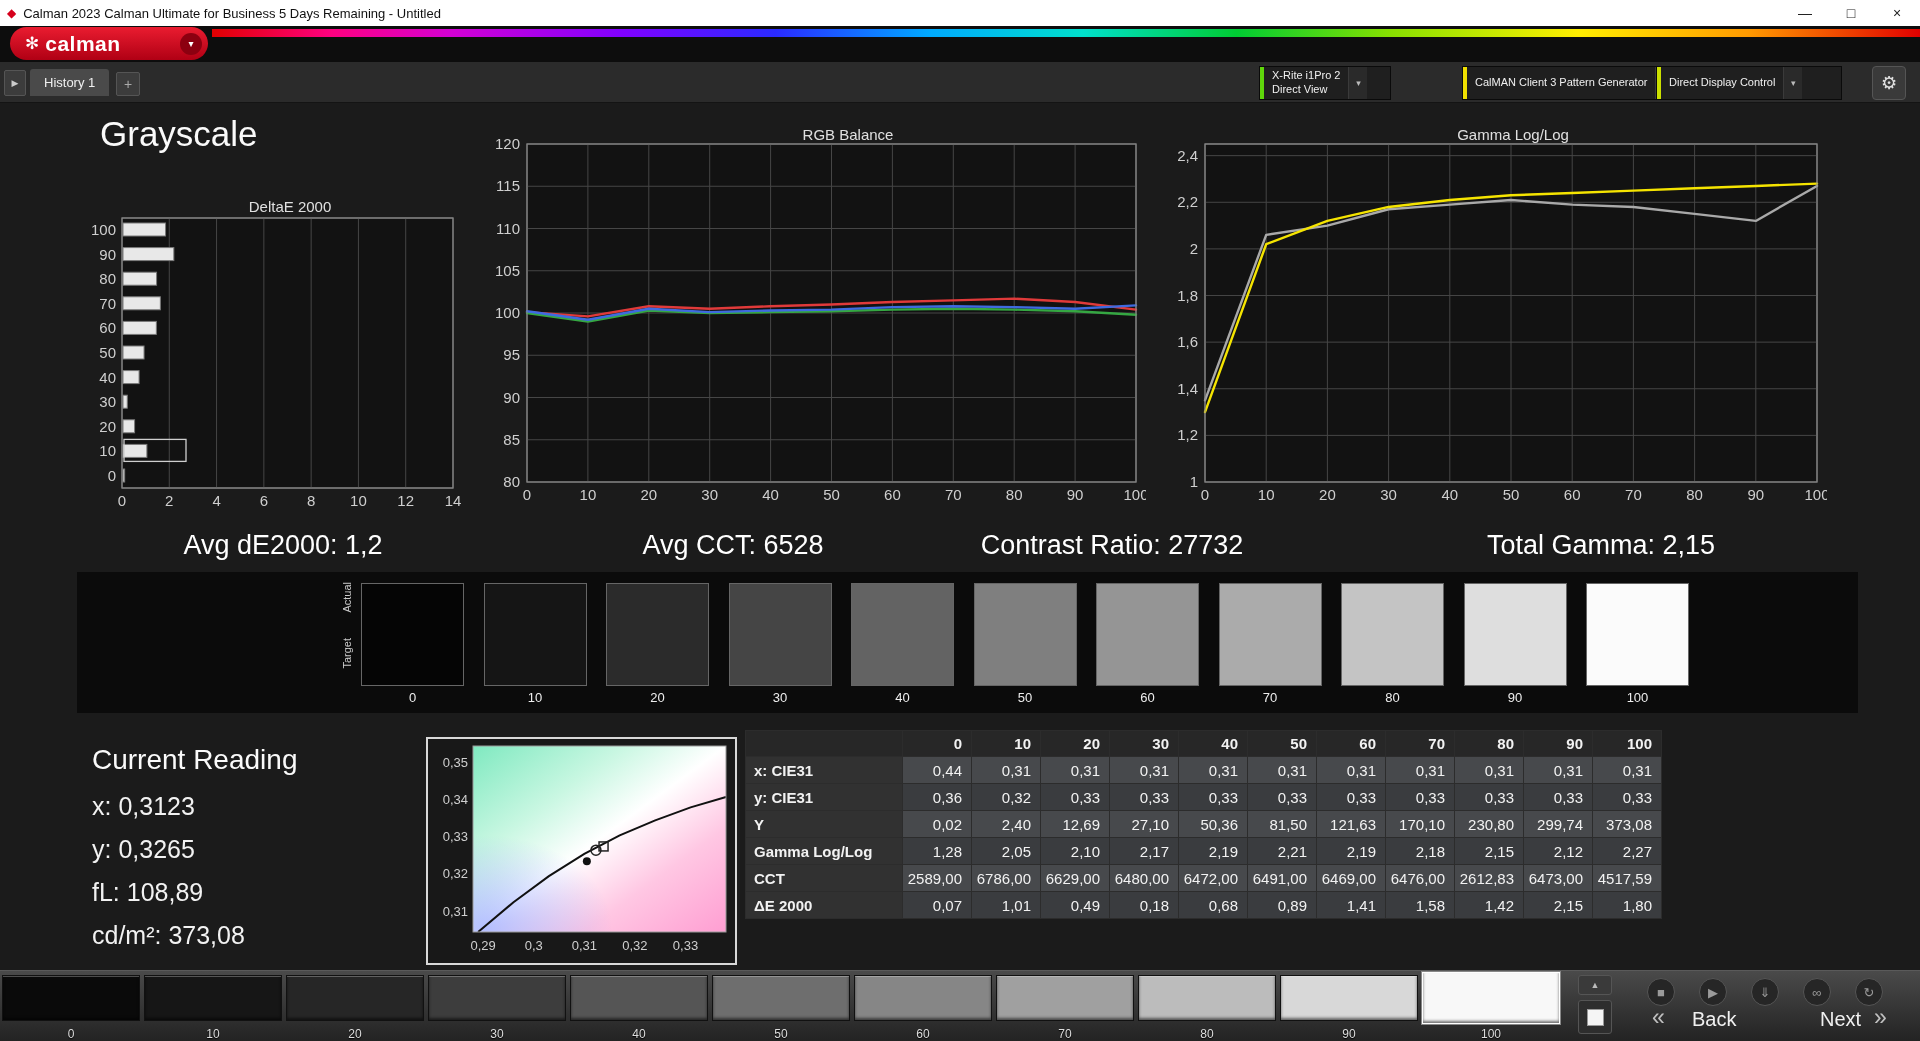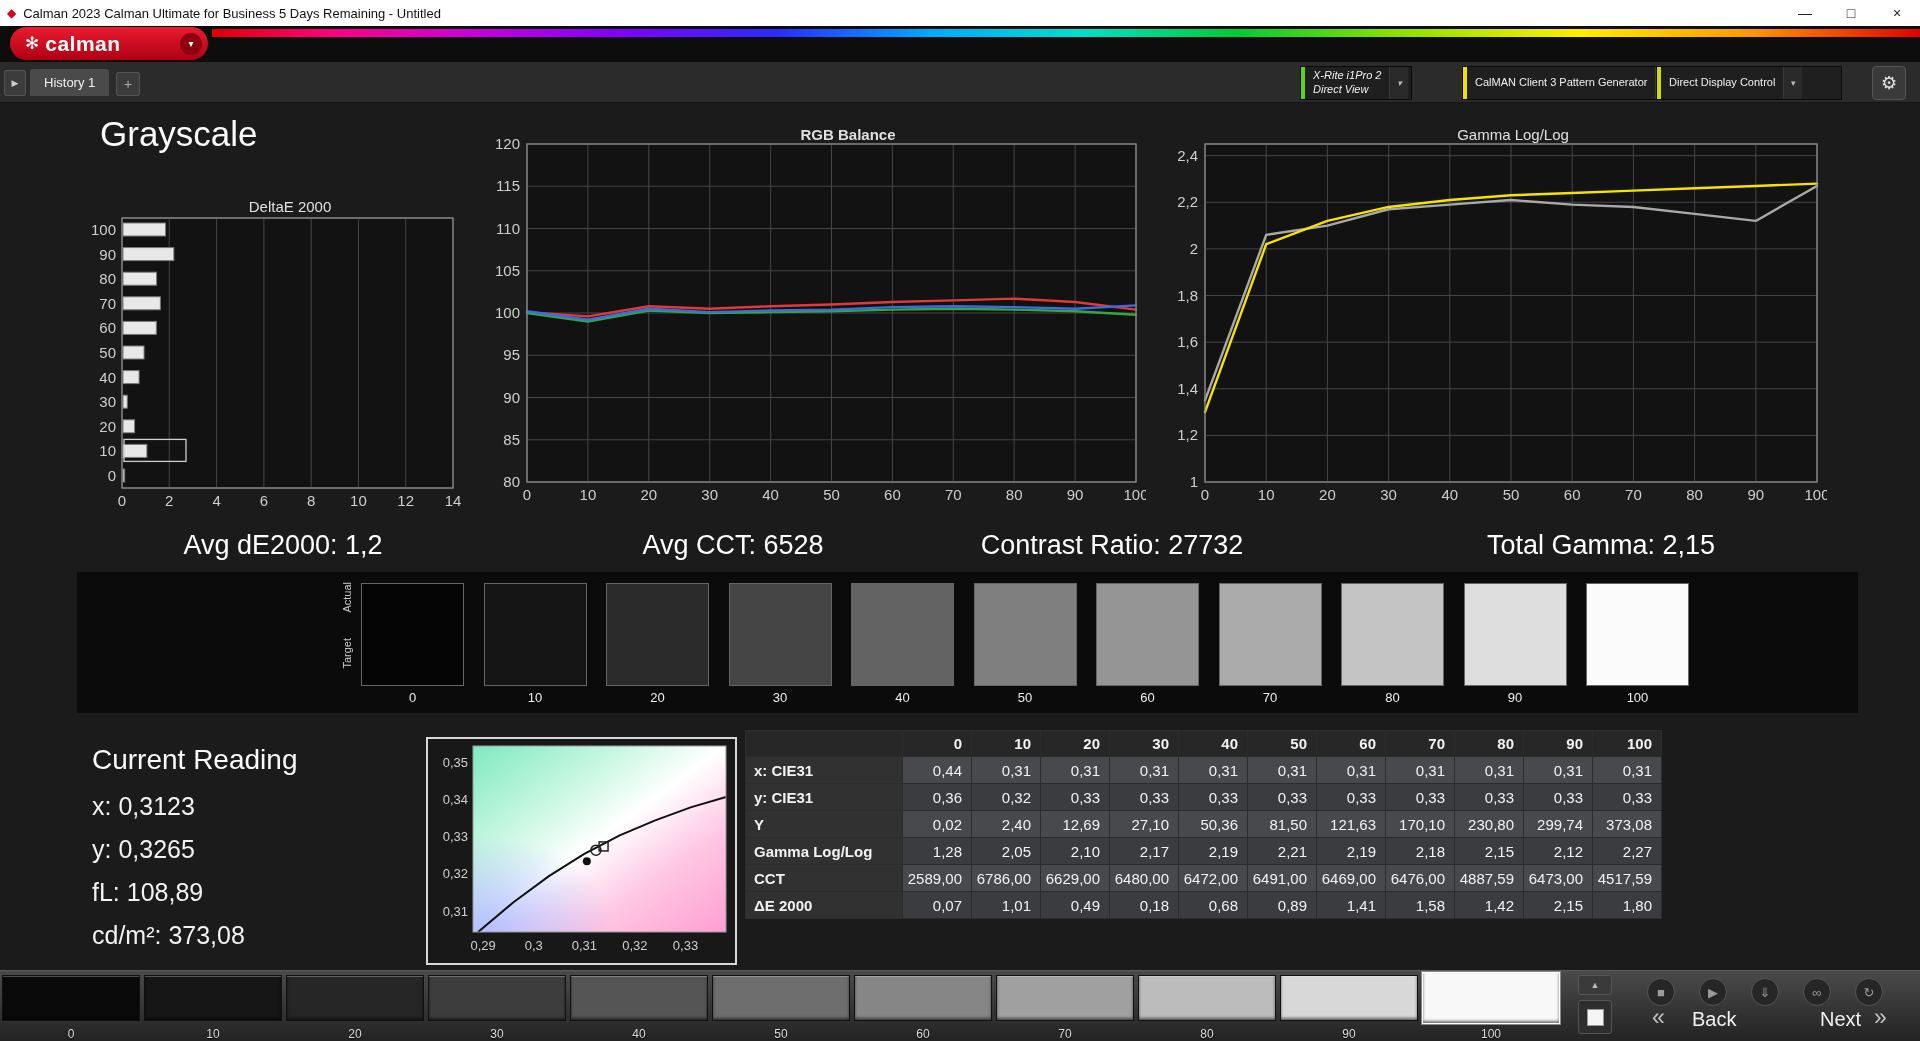--- a/index.html
+++ b/index.html
@@ -119,21 +119,21 @@
       <span class="logo-text">calman</span>
       <span class="logo-dd">▾</span>
     </div>
   </div>
 
   <div class="tabbar"></div>
   <div class="nav-arrow-btn" style="position:absolute;top:70px;left:4px;z-index:11;">▶</div>
   <div class="tab" style="position:absolute;top:69px;left:30px;z-index:11;">History 1</div>
   <div class="add-tab" style="position:absolute;top:72px;left:116px;z-index:11;">+</div>
 
-  <div class="device" style="left:1300px;width:112px;z-index:11;font-style:italic;">
+  <div class="device" style="left:1259px;width:132px;z-index:11;">
     <div class="accent" id="meter-accent" style="background: rgb(95, 214, 10);"></div>
     <div class="txt">
       <div>X-Rite i1Pro 2</div>
       <div>Direct View</div>
     </div>
     <div class="chev">▾</div>
   </div>
   <div class="badge">238</div>
   <div class="device" style="left:1462px;width:224px;z-index:11;">
     <div class="accent" id="pattern-accent" style="background: rgb(240, 224, 0);"></div>
@@ -144,21 +144,21 @@
     <div class="accent" id="display-accent" style="background: rgb(203, 224, 0);"></div>
     <div class="txt">Direct Display Control</div>
     <div class="chev">▾</div>
   </div>
   <div class="gear-btn" style="z-index:11;">⚙</div>
   <div class="edge-strip"></div>
 
   <div class="page-title">Grayscale</div>
 
   <div class="chart-title" style="left:290px;top:198px;">DeltaE 2000</div>
-  <div class="chart-title" style="left:848px;top:126px;font-weight:bold;">RGB Balance</div>
+  <div class="chart-title" style="left:848px;top:126px;">RGB Balance</div>
   <div class="chart-title" style="left:1513px;top:126px;">Gamma Log/Log</div>
 
   <div id="c-deltae" class="chart-mount" style="left:76px;top:210px;"><svg width="387" height="304">
         <rect x="46" y="8" width="331" height="270" fill="#121212" stroke="#8a8a8a"></rect>
         <line x1="46" x2="46" y1="8" y2="278" stroke="#464646"></line>
         <text x="46" y="296" text-anchor="middle" font-size="15" fill="#cfcfcf">0</text>
         <line x1="93.28571428571428" x2="93.28571428571428" y1="8" y2="278" stroke="#464646"></line>
         <text x="93.28571428571428" y="296" text-anchor="middle" font-size="15" fill="#cfcfcf">2</text>
         <line x1="140.57142857142856" x2="140.57142857142856" y1="8" y2="278" stroke="#464646"></line>
         <text x="140.57142857142856" y="296" text-anchor="middle" font-size="15" fill="#cfcfcf">4</text>
@@ -440,21 +440,21 @@
         <tr>
           <td class="rowlabel">CCT</td>
           <td class="val">2589,00</td>
           <td class="val">6786,00</td>
           <td class="val">6629,00</td>
           <td class="val">6480,00</td>
           <td class="val">6472,00</td>
           <td class="val">6491,00</td>
           <td class="val">6469,00</td>
           <td class="val">6476,00</td>
-          <td class="val">4887,59</td>
+          <td class="val">2612,83</td>
           <td class="val">6473,00</td>
           <td class="val">4517,59</td>
         </tr>
         <tr>
           <td class="rowlabel">ΔE 2000</td>
           <td class="val">0,07</td>
           <td class="val">1,01</td>
           <td class="val">0,49</td>
           <td class="val">0,18</td>
           <td class="val">0,68</td>

